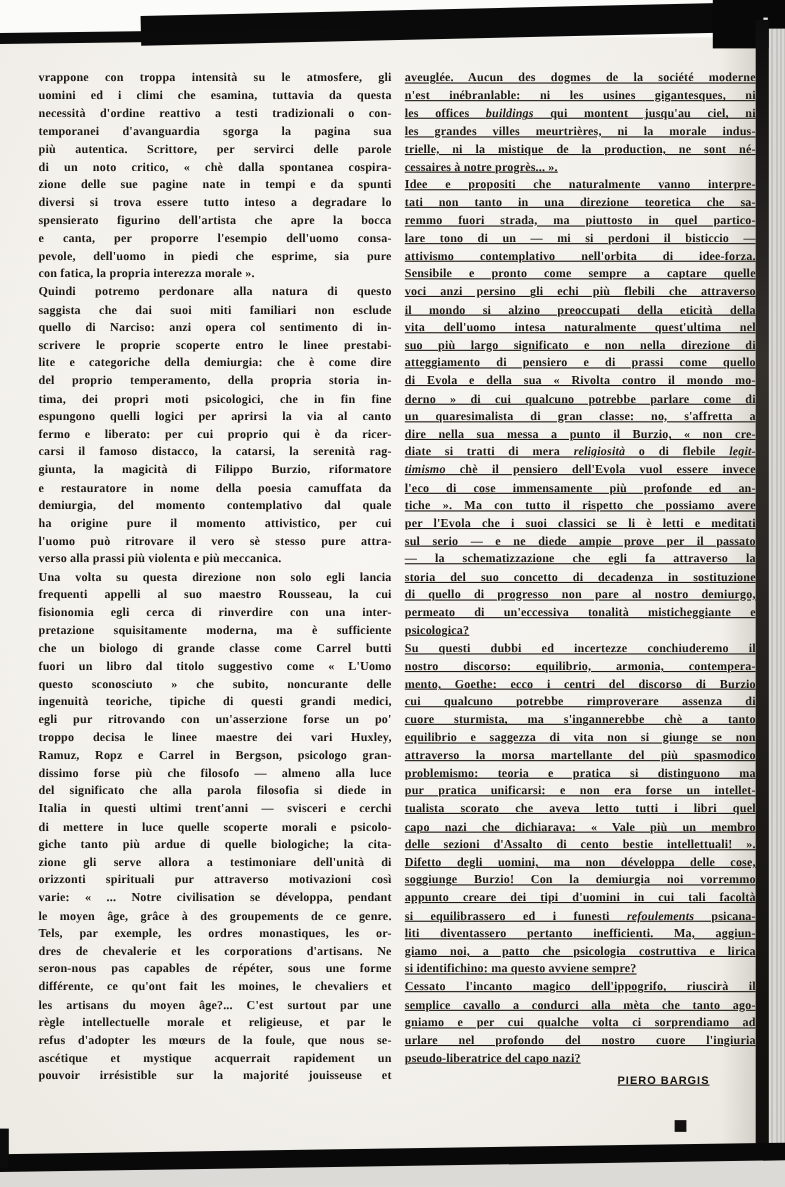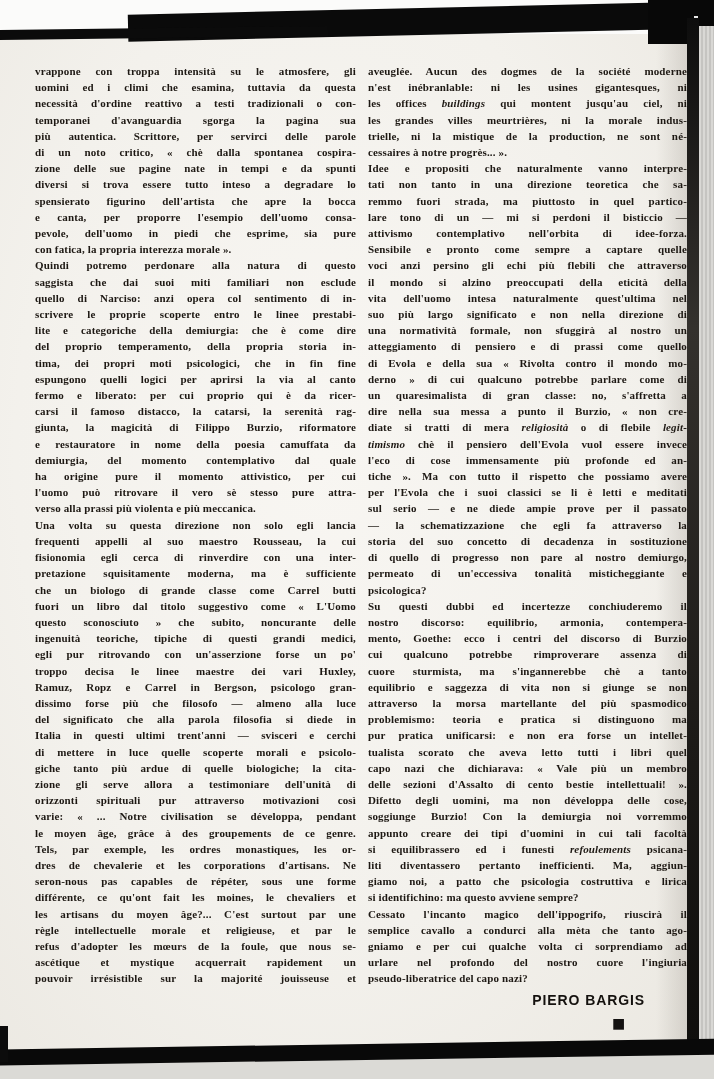--- a/index.html
+++ b/index.html
@@ -24,28 +24,28 @@
   .bar-bottom  { position:absolute; left:-10px; top:1044px; width:748px; height:16px; background:#090909; transform:rotate(-0.85deg); }
   .notch-bl    { position:absolute; left:0; top:1026px; width:8px; height:36px; background:#0c0c0c; }
 
   
   .col {
     position:absolute; top:63px; width:321px;
     color:#1d1813; font-size:11px; line-height:16.2px; font-weight:bold;
     letter-spacing:0.15px;
   }
   .col-left  { left:35px;  }
-  .col-right { left:368px; width:319px; }
+  .col-right { left:368px; width:319px;text-decoration:underline; }
   .ln      { text-align:justify; text-align-last:justify; }
   .ln.end  { text-align-last:left; }
   .ln i    { font-style:italic; }
   .byline {
     margin-top:5px; padding-right:42px; text-align:right;
     font-family:"Liberation Sans", sans-serif; font-weight:bold;
-    font-size:14px; letter-spacing:0.9px; color:#14110e;
+    font-size:10px; letter-spacing:0.9px; color:#14110e;
   }
   .page-mark {
     position:absolute; left:612px; top:1016px;
     font-size:14px; line-height:1; color:#131110;
     font-family:"DejaVu Sans", sans-serif;
   }
 </style>
 </head>
 <body>
 
@@ -126,21 +126,20 @@
         <div class="ln">Idee e propositi che naturalmente vanno interpre-</div>
         <div class="ln">tati non tanto in una direzione teoretica che sa-</div>
         <div class="ln">remmo fuori strada, ma piuttosto in quel partico-</div>
         <div class="ln">lare tono di un — mi si perdoni il bisticcio —</div>
         <div class="ln">attivismo contemplativo nell'orbita di idee-forza.</div>
         <div class="ln">Sensibile e pronto come sempre a captare quelle</div>
         <div class="ln">voci anzi persino gli echi più flebili che attraverso</div>
         <div class="ln">il mondo si alzino preoccupati della eticità della</div>
         <div class="ln">vita dell'uomo intesa naturalmente quest'ultima nel</div>
         <div class="ln">suo più largo significato e non nella direzione di</div>
-        <div class="ln">una normatività formale, non sfuggirà al nostro un</div>
         <div class="ln">atteggiamento di pensiero e di prassi come quello</div>
         <div class="ln">di Evola e della sua « Rivolta contro il mondo mo-</div>
         <div class="ln">derno » di cui qualcuno potrebbe parlare come di</div>
         <div class="ln">un quaresimalista di gran classe: no, s'affretta a</div>
         <div class="ln">dire nella sua messa a punto il Burzio, « non cre-</div>
         <div class="ln">diate si tratti di mera <i>religiosità</i> o di flebile <i>legit-</i></div>
         <div class="ln"><i>timismo</i> chè il pensiero dell'Evola vuol essere invece</div>
         <div class="ln">l'eco di cose immensamente più profonde ed an-</div>
         <div class="ln">tiche ». Ma con tutto il rispetto che possiamo avere</div>
         <div class="ln">per l'Evola che i suoi classici se li è letti e meditati</div>

